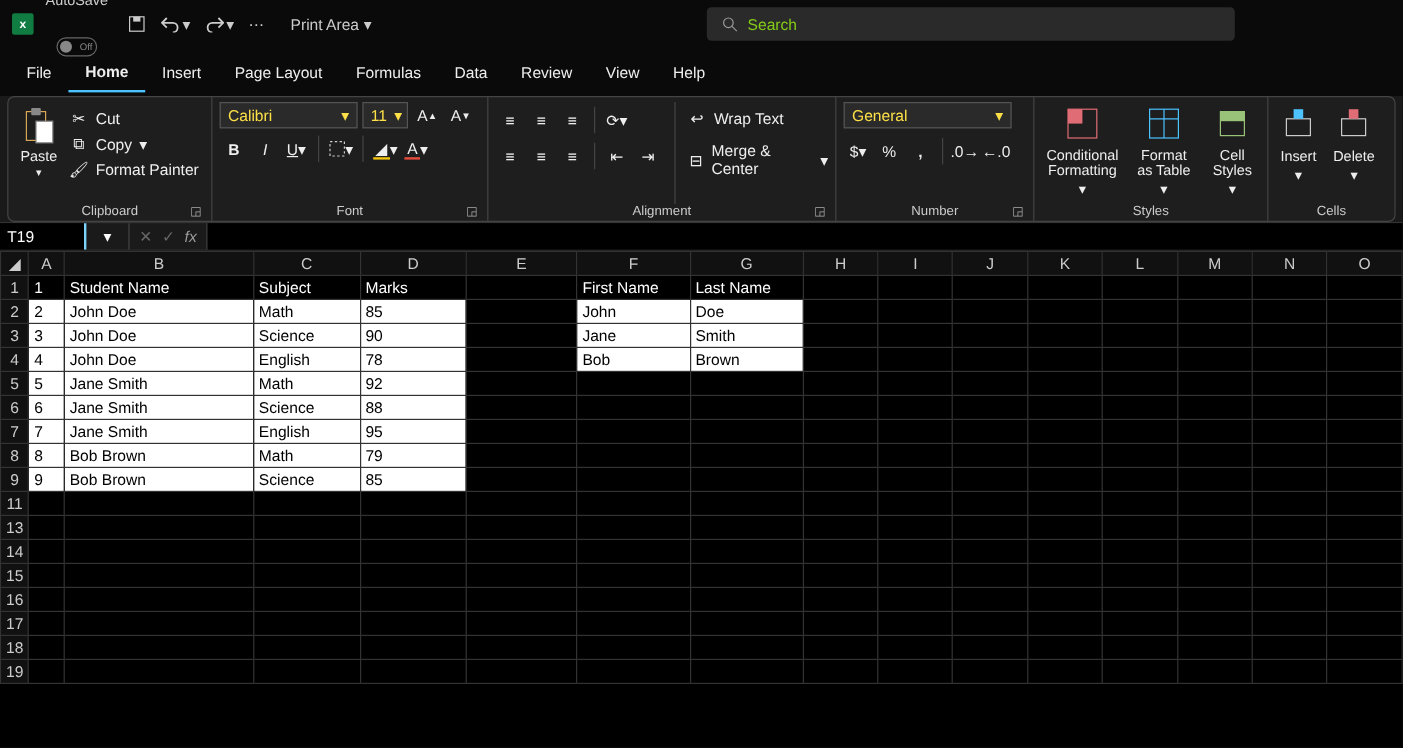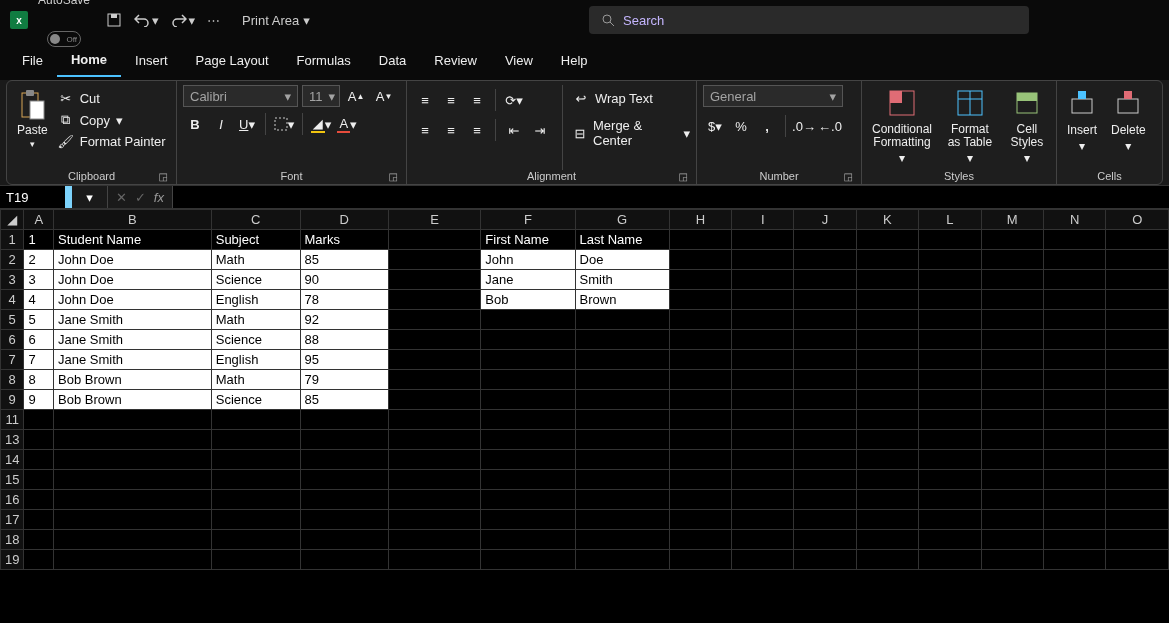--- a/index.html
+++ b/index.html
@@ -8,51 +8,51 @@
 
 .titlebar { height:40px; background:#0a0a0a; display:flex; align-items:center; padding:0 10px; gap:10px; }
 .app-icon { width:18px; height:18px; background:#107c41; border-radius:2px; display:flex; align-items:center; justify-content:center; font-size:10px; font-weight:bold; color:#fff; }
 .autosave { display:flex; align-items:center; gap:24px; color:#ccc; font-size:12px;flex-direction:column; }
 .toggle { width:34px; height:16px; border:1px solid #666; border-radius:8px; position:relative; display:flex; align-items:center; }
 .toggle::after { content:""; width:10px; height:10px; background:#888; border-radius:50%; position:absolute; left:2px; }
 .toggle-off { font-size:8px; color:#888; position:absolute; right:3px; }
 .qat { display:flex; align-items:center; gap:12px; color:#ccc; margin-left:6px; }
 .qat-btn { display:flex; align-items:center; gap:2px; cursor:pointer; }
 .printarea { display:flex; gap:4px; color:#ccc; margin-left:12px; cursor:pointer; }
-.searchbox { margin-left:auto; margin-right:130px; width:440px; height:28px; background:#2a2a2a; border-radius:4px; display:flex; align-items:center; padding:0 12px; gap:8px; color:#c4b5fd; }
+.searchbox { margin-left:auto; margin-right:130px; width:440px; height:28px; background:#2a2a2a; border-radius:4px; display:flex; align-items:center; padding:0 12px; gap:8px; color:#84cc16; }
 
 
 .menubar { height:40px; background:#0a0a0a; display:flex; align-items:center; padding:0 8px; gap:0; }
 .menu-tab { padding:8px 14px; color:#eee; cursor:pointer; }
 .menu-tab.active { border-bottom:2px solid #4cc2ff; font-weight:600; }
 
 
 .ribbon { height:105px; background:#1e1e1e; border:1px solid #444; border-radius:6px; margin:0 6px; display:flex; }
 .group { border-right:1px solid #444; display:flex; flex-direction:column; padding:4px 6px 2px; }
 .group-body { flex:1; display:flex; align-items:flex-start; gap:6px; }
 .group-label { text-align:center; font-size:11px; color:#ccc; position:relative;}
 .group-label .launcher { position:absolute; right:2px; bottom:0; font-size:10px; color:#aaa; cursor:pointer;}
 .big-btn { display:flex; flex-direction:column; align-items:center; justify-content:center; gap:2px; padding:4px 4px; cursor:pointer; color:#eee; font-size:12px; }
 .big-btn svg, .big-btn .ico { height:32px; }
 .small-row { display:flex; align-items:center; gap:6px; color:#eee; cursor:pointer; padding:2px 0;}
 .small-row .ico { width:16px; display:inline-flex; justify-content:center;}
 .col { display:flex; flex-direction:column; gap:2px; }
 .font-picker { display:flex; gap:4px; }
-.combo { background:#2a2a2a; border:1px solid #555; height:22px; display:flex; align-items:center; padding:0 6px; gap:6px; color:#a3a3a3; cursor:pointer;}
+.combo { background:#2a2a2a; border:1px solid #555; height:22px; display:flex; align-items:center; padding:0 6px; gap:6px; color:#fde047; cursor:pointer;}
 .combo.font-name { width:115px; }
 .combo.font-size { width:38px; }
 .ico-btn { width:24px; height:22px; display:flex; align-items:center; justify-content:center; cursor:pointer; color:#eee;}
 .row { display:flex; gap:2px; align-items:center;}
 .divider-v { width:1px; background:#444; margin:0 4px; align-self:stretch;}
 .underline-a { border-bottom:2px solid #e74c3c; padding:0 2px;}
 .fill-bucket { border-bottom:2px solid #f1c40f; padding:0 2px;}
 
 
 .fbar { height:24px; background:#1a1a1a; border-top:1px solid #333; border-bottom:1px solid #333; display:flex; align-items:stretch; }
-.namebox { width:72px; background:#000; color:#fff; display:flex; align-items:center; padding:0 6px; border-right:7px solid #7dd3fc; justify-content:space-between; cursor:text;}
+.namebox { width:72px; background:#000; color:#fff; display:flex; align-items:center; padding:0 6px; border-right:2px solid #7dd3fc; justify-content:space-between; cursor:text;}
 .fx-btns { display:flex; align-items:center; gap:8px; padding:0 8px; border-right:1px solid #444; color:#999;}
 .fx-input { flex:1; background:#000; }
 
 
 .grid-wrap { position:relative; background:#000; height:calc(623px - 40px - 40px - 105px - 24px); overflow:hidden;}
 table.sheet { border-collapse:collapse; table-layout:fixed; }
 .sheet th, .sheet td { border:1px solid #333; height:20px; font-size:13px; font-weight:normal; padding:0 4px; overflow:hidden; white-space:nowrap;}
 .sheet thead th { background:#111; color:#ccc; text-align:center; font-weight:normal; height:20px;}
 .sheet thead th.corner { background:#111; width:20px;}
 .sheet tbody th { background:#111; color:#ccc; text-align:center; width:20px; font-weight:normal;}

